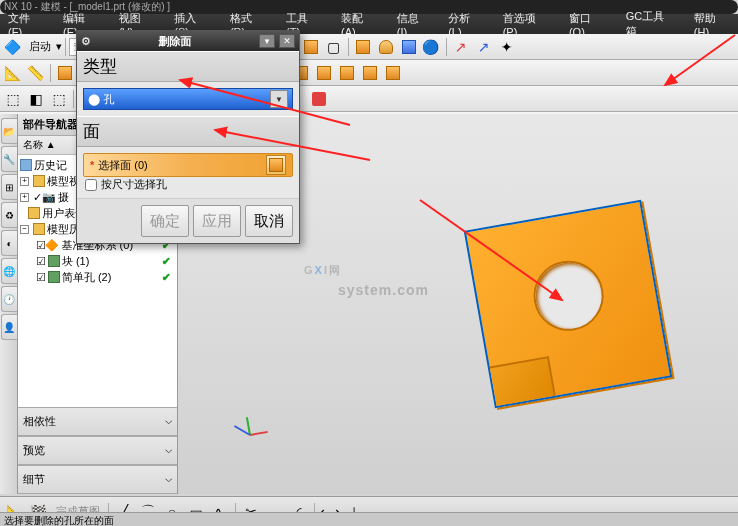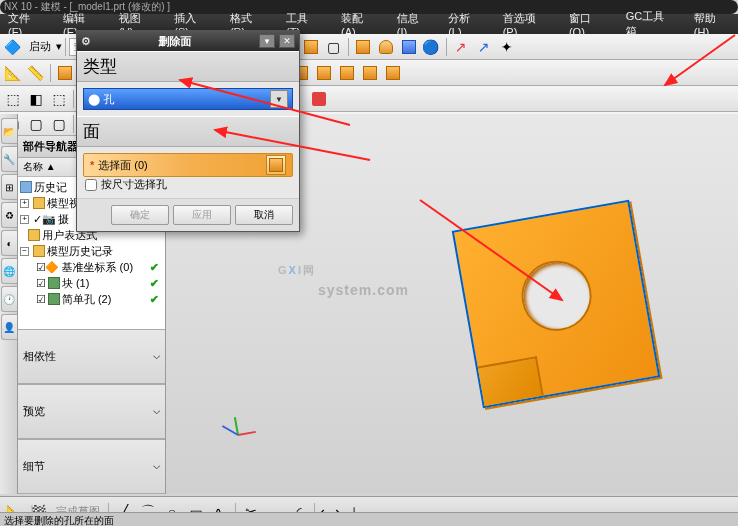--- a/index.html
+++ b/index.html
@@ -20,62 +20,62 @@
 .ico-cube { background: linear-gradient(#ffc060,#e08820); border: 1px solid #b06800; }
 .ico-cube-b { background: linear-gradient(#80b0ff,#4070e0); border: 1px solid #2050b0; }
 .ico-cyl { background: linear-gradient(#ffd080,#e09830); border-radius: 50% 50% 20% 20%; border: 1px solid #b06800; }
 .ico-red { background: #e04040; border-radius: 2px; }
 
 .main-area { position: absolute; top: 114px; left: 0; right: 0; bottom: 32px; display: flex; }
 
 .left-tabs { width: 18px; background: linear-gradient(90deg,#e8e8e8,#d0d0d0); border-right: 1px solid #999; display: flex; flex-direction: column; gap: 2px; padding-top: 4px; }
 .left-tabs .vtab { width: 16px; height: 26px; margin-left: 1px; background: linear-gradient(#f0f0f0,#d8d8d8); border: 1px solid #aaa; border-right: none; border-radius: 3px 0 0 3px; cursor: pointer; display: flex; align-items: center; justify-content: center; font-size: 10px; }
 
-.nav-panel { width: 148px; background: #f4f4f4; border-right: 1px solid #999; display: flex; flex-direction: column; margin-top: 22px; }
+.nav-panel { width: 160px; background: #f4f4f4; border-right: 1px solid #999; display: flex; flex-direction: column; }
 .nav-title { background: linear-gradient(#e8e8e8,#d0d0d0); border-bottom: 1px solid #aaa; padding: 3px 5px; font-weight: bold; }
 .nav-header { background: linear-gradient(#eee,#ddd); border-bottom: 1px solid #bbb; padding: 2px 5px; font-size: 10px; }
 .tree { flex: 1; background: #fff; overflow: auto; font-size: 11px; padding: 2px; }
 .tree-row { display: flex; align-items: center; height: 16px; white-space: nowrap; gap: 2px; }
 .chk { color: #1a9e1a; font-weight: bold; font-size: 11px; margin-left: auto; margin-right: 4px; }
 .exp { width: 9px; height: 9px; border: 1px solid #888; display: inline-flex; align-items: center; justify-content: center; font-size: 8px; line-height: 1; cursor: pointer; margin-right: 2px; }
 .tico { width: 12px; height: 12px; display: inline-block; }
 .tico-fold { background: #f0c050; border: 1px solid #b08020; }
 .tico-box { background: #60a060; border: 1px solid #407040; }
 .tico-hist { background: #80b0e0; border: 1px solid #5080b0; }
-.collapsed-sec { background: linear-gradient(#e8e8e8,#d8d8d8); border-top: 1px solid #aaa; border-bottom: 1px solid #aaa; padding: 19px 5px; display: flex; align-items: center; }
+.collapsed-sec { background: linear-gradient(#e8e8e8,#d8d8d8); border-top: 1px solid #aaa; border-bottom: 1px solid #aaa; padding: 6px 5px; display: flex; align-items: center; }
 .collapsed-sec::after { content: "⌵"; margin-left: auto; font-size: 9px; }
 
 .viewport { flex: 1; background: linear-gradient(#e8e8e8,#d0d0d0); position: relative; overflow: hidden; }
 .model-block { position: absolute; left: 300px; top: 100px; width: 180px; height: 180px; background: linear-gradient(135deg,#ffb030,#f09010); border: 2px solid #0060c0; transform: rotate(-10deg); box-shadow: 2px 2px 0 #d07800; }
 .model-hole { position: absolute; left: 55px; top: 45px; width: 70px; height: 70px; border-radius: 50%; background: #e8e8e8; border: 2px solid #c07000; box-shadow: inset 2px 2px 4px #b06000; }
 .model-ledge { position: absolute; left: 0; bottom: 0; width: 60px; height: 40px; border-top: 2px solid #c07000; border-right: 2px solid #c07000; background: linear-gradient(135deg,#f0a020,#e08800); }
 .triad { position: absolute; left: 60px; bottom: 40px; width: 40px; height: 40px; }
 .triad .ax { position: absolute; left: 12px; top: 20px; width: 18px; height: 2px; transform-origin: left center; }
 .ax-x { background: #e04040; transform: rotate(-10deg); }
 .ax-y { background: #30b030; transform: rotate(-100deg); }
 .ax-z { background: #3060e0; transform: rotate(210deg); }
-.watermark { position: absolute; left: 112px; top: 120px; font-size: 44px; font-weight: bold; color: rgba(170,170,170,0.7); letter-spacing: 2px; font-family: Arial; }
+.watermark { position: absolute; left: 126px; top: 120px; font-size: 44px; font-weight: bold; color: rgba(170,170,170,0.7); letter-spacing: 2px; font-family: Arial; }
 .watermark .x { color: rgba(120,170,220,0.8); }
-.watermark-sub { position: absolute; left: 152px; top: 168px; font-size: 14px; color: rgba(160,160,160,0.7); font-family: Arial; font-weight: bold; letter-spacing: 1px; }
+.watermark-sub { position: absolute; left: 160px; top: 168px; font-size: 14px; color: rgba(160,160,160,0.7); font-family: Arial; font-weight: bold; letter-spacing: 1px; }
 
 .dialog { position: absolute; left: 76px; top: 30px; width: 224px; background: #e8e8e8; border: 1px solid #555; box-shadow: 3px 3px 8px rgba(0,0,0,0.4); z-index: 100; }
 .dlg-title { background: linear-gradient(#555,#2a2a2a); color: #fff; height: 20px; display: flex; align-items: center; padding: 0 4px; gap: 4px; }
 .dlg-title .t { flex: 1; font-weight: bold; font-size: 11px; text-align: center; }
 .dlg-title .wbtn { width: 16px; height: 14px; background: #888; border: 1px solid #555; color: #fff; display: flex; align-items: center; justify-content: center; font-size: 9px; cursor: pointer; }
 .dlg-sec { background: linear-gradient(#e0e0e0,#d0d0d0); padding: 3px 6px; border-top: 1px solid #fff; border-bottom: 1px solid #aaa; font-size: 17px; }
 .dlg-body { padding: 6px; background: #e8e8e8; }
 .combo { width: 100%; height: 22px; background: linear-gradient(#5aa0ff,#2060d0); border: 1px solid #1848a0; color: #fff; display: flex; align-items: center; padding: 0 4px; cursor: pointer; }
 .combo::after { content: "▼"; margin-left: auto; background: #ddd; color: #333; width: 16px; height: 16px; display: flex; align-items: center; justify-content: center; border: 1px solid #888; font-size: 8px; }
 .sel-face { background: linear-gradient(90deg,#ffd898,#f5b050,#f0a030); border: 1px solid #d08820; height: 24px; display: flex; align-items: center; padding: 0 6px; gap: 4px; border-radius: 2px; }
 .sel-face .req { color: #d04020; font-weight: bold; }
 .sel-face .cube-btn { margin-left: auto; width: 20px; height: 20px; background: linear-gradient(#fff0d0,#f0c060); border: 1px solid #c08020; display: flex; align-items: center; justify-content: center; cursor: pointer; }
 .chk-row { display: flex; align-items: center; gap: 4px; padding: 0 2px; }
 .chk-row input { width: 12px; height: 12px; }
 .dlg-btns { display: flex; justify-content: flex-end; gap: 4px; padding: 6px; border-top: 1px solid #ccc; background: #e0e0e0; }
-.dlg-btn { height: 20px; padding: 0 18px; background: linear-gradient(#f8f8f8,#ddd); border: 1px solid #999; border-radius: 2px; cursor: pointer; font-size: 10px; }
+.dlg-btn { height: 32px; padding: 0 8px; background: linear-gradient(#f8f8f8,#ddd); border: 1px solid #999; border-radius: 2px; cursor: pointer; font-size: 15px; }
 .dlg-btn:disabled { color: #999; }
 
 .annot { position: absolute; pointer-events: none; z-index: 200; }
 .arrow-line { stroke: #ff2020; stroke-width: 2; fill: none; }
 .arrow-head { fill: #ff2020; }
 .bottom-tb { position: absolute; bottom: 0; left: 0; right: 0; height: 30px; background: linear-gradient(#e8e8e8,#d0d0d0); border-top: 1px solid #999; display: flex; align-items: center; padding: 0 4px; gap: 2px; overflow: hidden; }
 .hint { position: absolute; bottom: -2px; left: 0; background: #c8c8c8; height: 16px; padding: 0 4px; font-size: 10px; line-height: 16px; border-top: 1px solid #999; width: 100%; z-index: 50; }
 </style>
 </head>
 <body>

